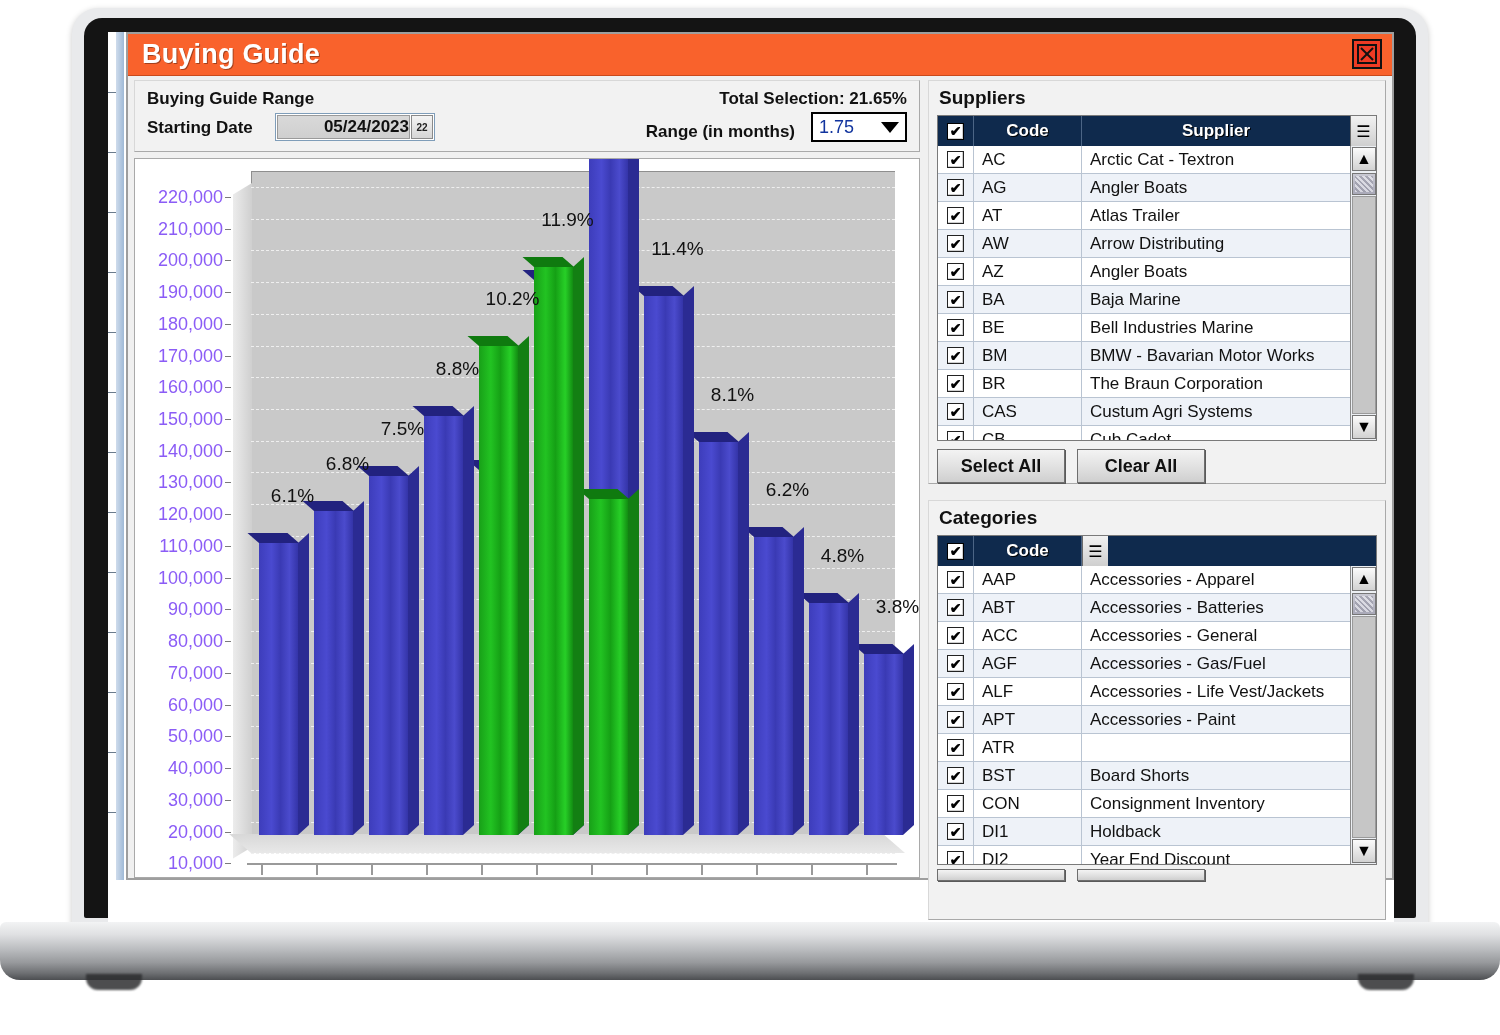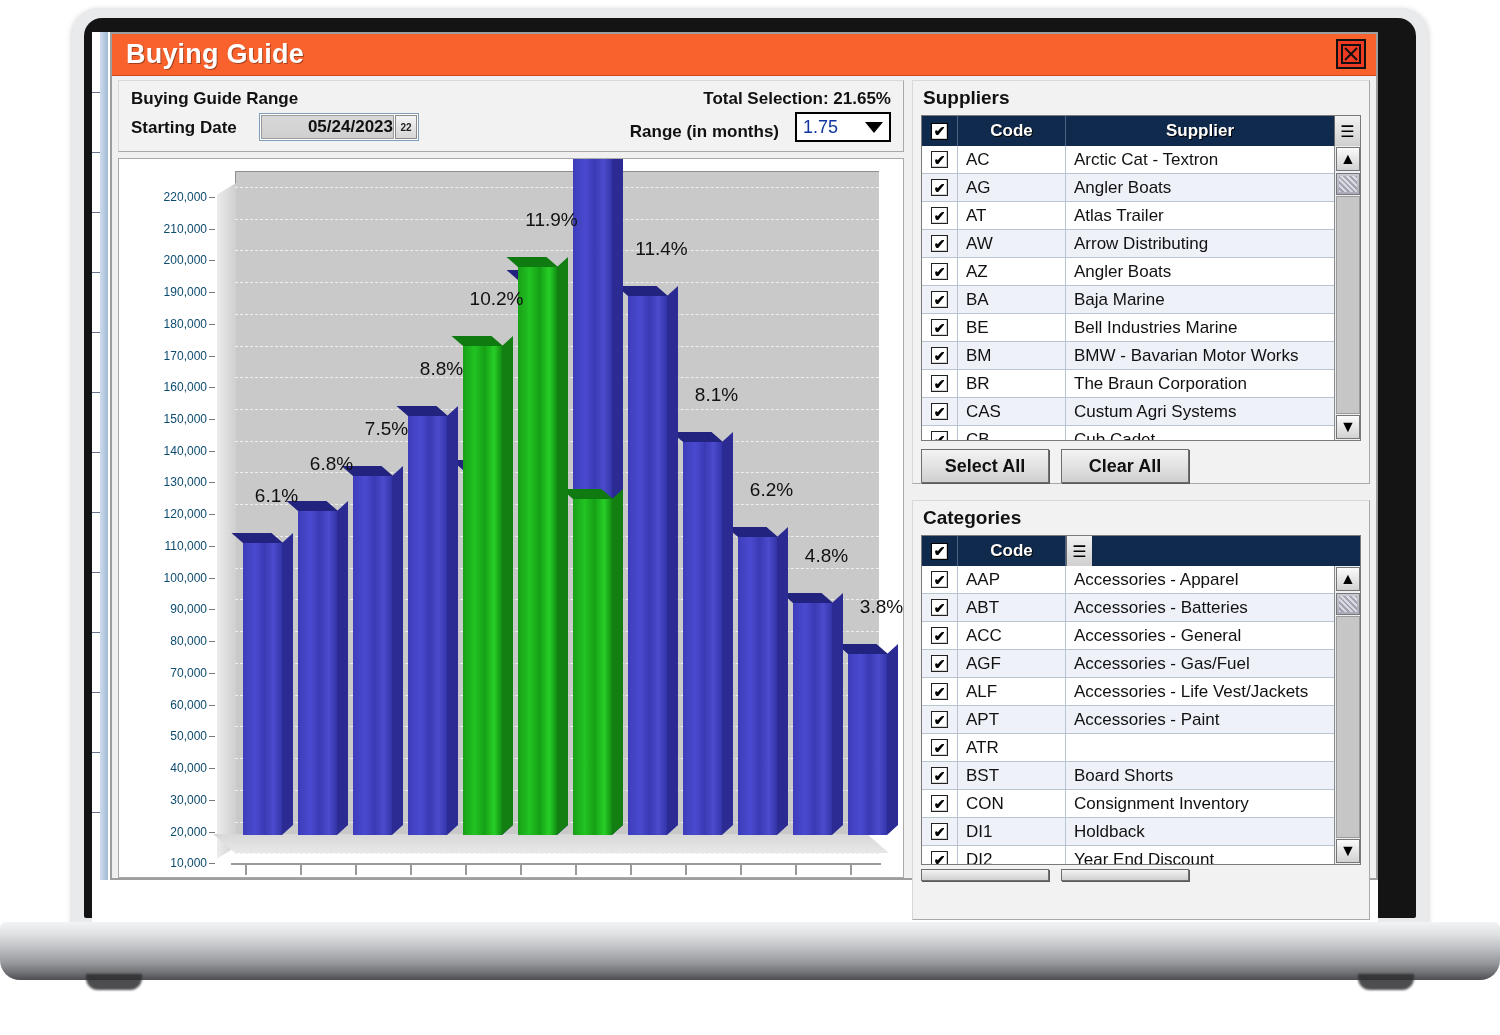--- a/index.html
+++ b/index.html
@@ -43,21 +43,21 @@
     position: absolute; left: 640px; top: 922px;
     width: 220px; height: 12px;
     background: linear-gradient(to bottom,#c9cbce,#9a9c9f);
     border-radius: 0 0 10px 10px;
   }
   .foot { position:absolute; top:974px; width:56px; height:16px; background:#2e2f31; border-radius:0 0 12px 12px; filter: blur(1px); opacity:.85;}
   .foot.f1{left:86px;} .foot.f2{left:1358px;}
 
   
   .screen {
-    position: absolute; left: 92px; top: 32px;
+    position: absolute; left: 108px; top: 32px;
     width: 1286px; height: 944px;
     background: #ffffff;
     overflow: hidden;
   }
   
   .edge-strip {
     position:absolute; left:0; top:0; width:18px; height:848px;
     background:#ffffff;
   }
   .edge-strip .blu { position:absolute; left:8px; top:0; width:8px; height:848px;
@@ -142,21 +142,21 @@
 
   
   .chart-panel {
     position:absolute; left:0; top:78px; right:0; bottom:0;
     background:#ffffff; border:1px solid #a9a9a9;
     overflow:hidden;
   }
   .chart-inner { position:absolute; inset:0; }
 
   .yaxis { position:absolute; left:0; top:22px; width:98px; }
-  .ytick { position:absolute; right:10px; font-size:12px; color:#0c4a6e; font-family:"Liberation Sans",sans-serif; transform:translateY(-50%); white-space:nowrap; }
+  .ytick { position:absolute; right:10px; font-size:18px; color:#8b5cf6; font-family:"Liberation Sans",sans-serif; transform:translateY(-50%); white-space:nowrap; }
   .ytickmark { position:absolute; right:2px; width:6px; height:1px; background:#7a7a7a; }
 
   .plot-wrap { position:absolute; left:98px; top:12px; right:14px; bottom:24px; }
   
   .plot-back {
     position:absolute; left:18px; top:0px; right:10px; bottom:18px;
     background:#c9c9c9;
     border-left:1px solid #8e8e8e; border-top:1px solid #8e8e8e;
   }
   .plot-side {

